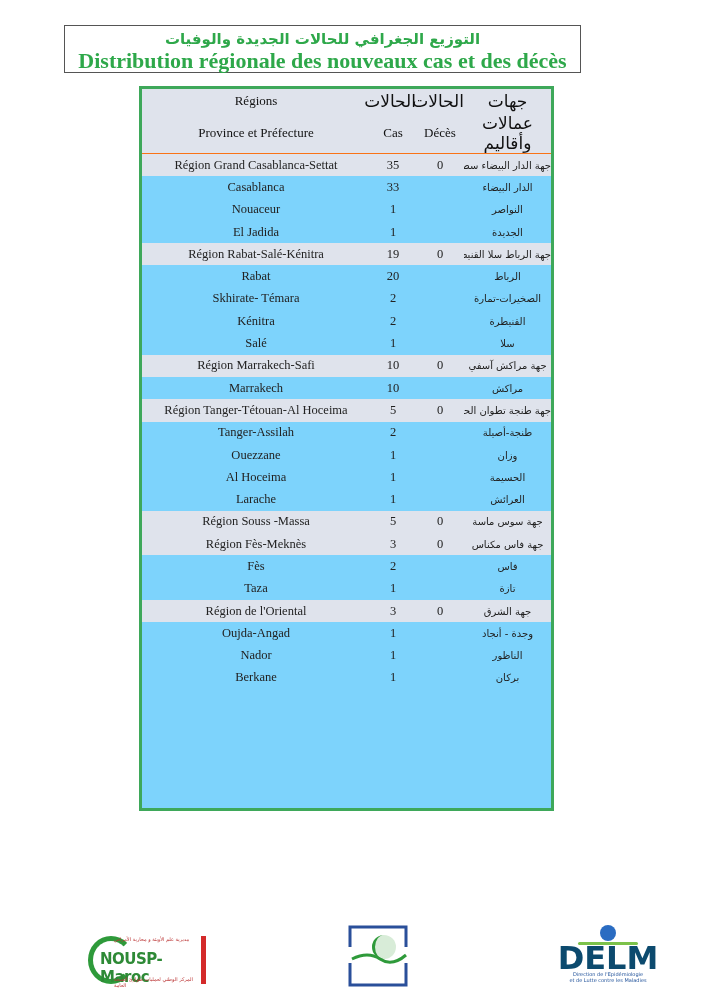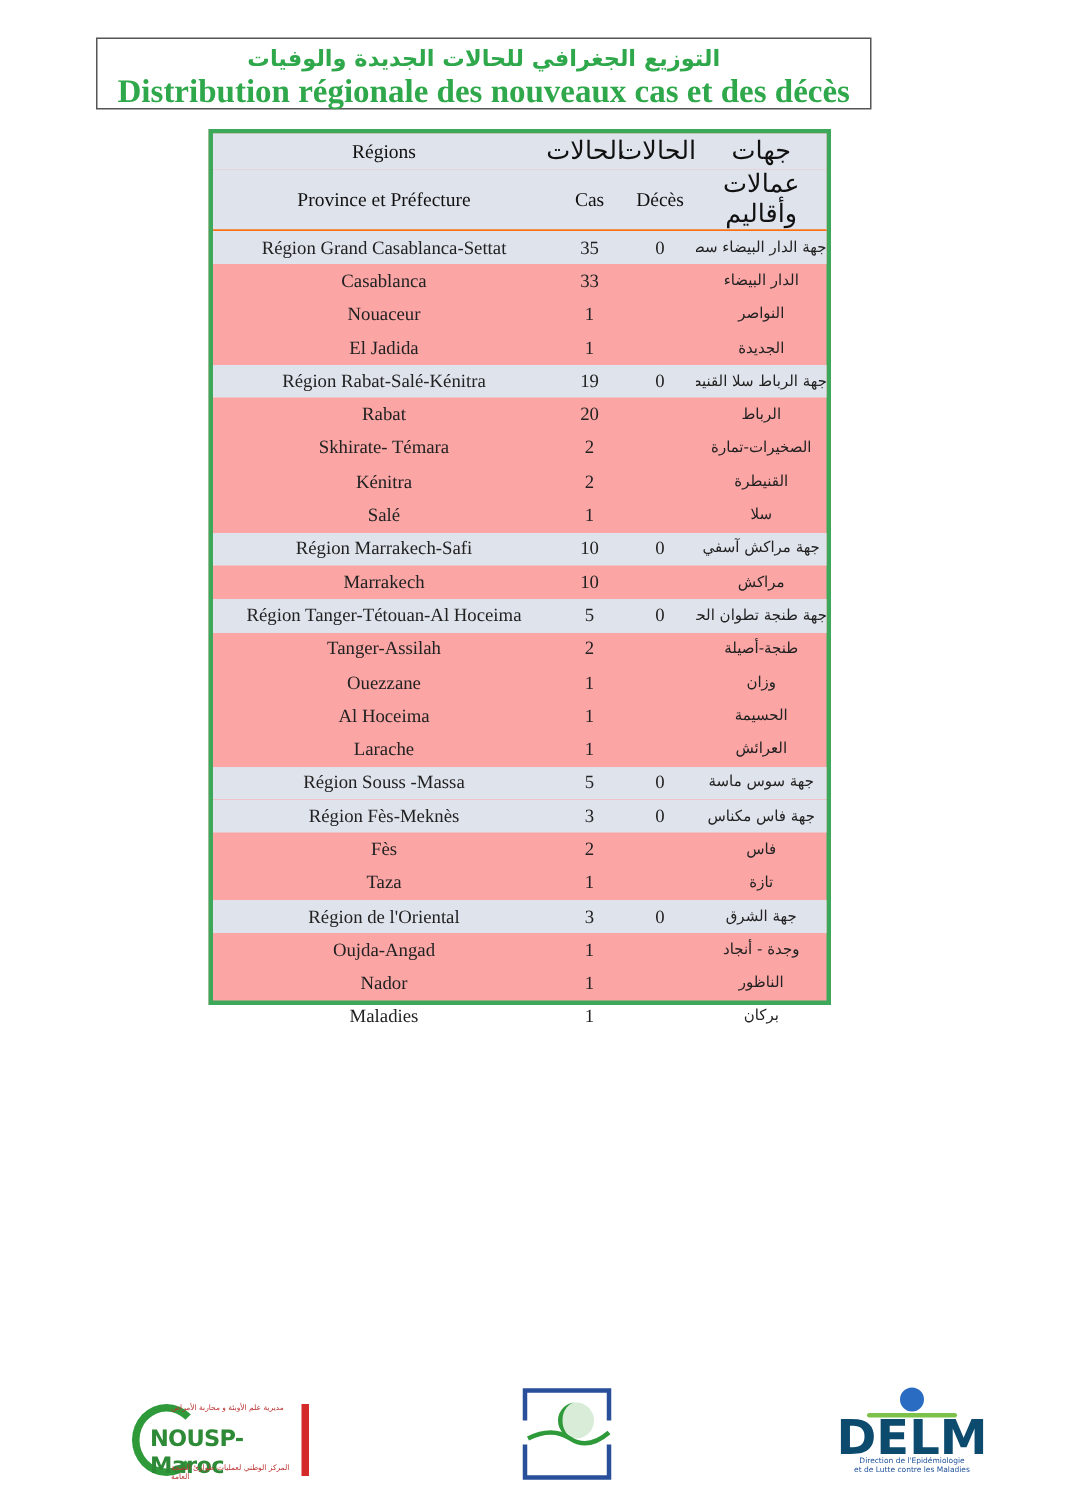--- a/index.html
+++ b/index.html
@@ -4,22 +4,22 @@
 <style>
   html, body { margin: 0; padding: 0; background: #ffffff; }
   body { width: 722px; height: 1005px; position: relative; overflow: hidden; font-family: "DejaVu Serif", "Liberation Serif", serif; }
   .title-box {
     position: absolute; left: 64px; top: 25px; width: 517px; height: 48px;
     border: 1px solid #555; box-sizing: border-box; text-align: center;
   }
   .title-ar { font-family: "DejaVu Sans", sans-serif; color: #2ea84a; font-size: 15px; font-weight: bold; line-height: 22px; margin-top: 2px; direction: rtl; }
   .title-fr { font-family: "Liberation Serif", serif; color: #2ea84a; font-size: 22px; font-weight: bold; line-height: 22px; }
   .table-wrap {
-    position: absolute; left: 139px; top: 86px; width: 415px; height: 584px;
-    border: 3px solid #3ea85a; box-sizing: border-box; background: #fca5a5;
+    position: absolute; left: 139px; top: 86px; width: 415px; height: 725px;
+    border: 3px solid #3ea85a; box-sizing: border-box; background: #7dd3fc;
   }
   table { border-collapse: collapse; width: 100%; table-layout: fixed; font-family: "Liberation Serif", serif; font-size: 12.5px; color: #222; }
   thead tr { background: #dfe3ec; }
   thead th { font-weight: normal; height: 24px; padding: 0; font-size: 13px; color: #111; }
   thead tr.h2 th { border-bottom: 1px solid #f97316; height: 25px; }
   tbody td { height: 22.3px; padding: 0; text-align: center; white-space: nowrap; overflow: hidden; }
   tbody tr.region { background: #dfe3ec; }
   td.ar, th.ar { font-family: "DejaVu Sans", sans-serif; direction: rtl; font-size: 10px; }
   th.ar { font-size: 17px; font-weight: normal; }
   col.c1 { width: 228px; }
@@ -204,21 +204,21 @@
           <td></td>
           <td class="ar">وجدة - أنجاد</td>
         </tr>
         <tr class="province">
           <td>Nador</td>
           <td>1</td>
           <td></td>
           <td class="ar">الناظور</td>
         </tr>
         <tr class="province">
-          <td>Maladies</td>
+          <td>Berkane</td>
           <td>1</td>
           <td></td>
           <td class="ar">بركان</td>
         </tr>
       </tbody>
   </table>
 </div>
 
 <div class="logos">
   <div class="logo nousp">

